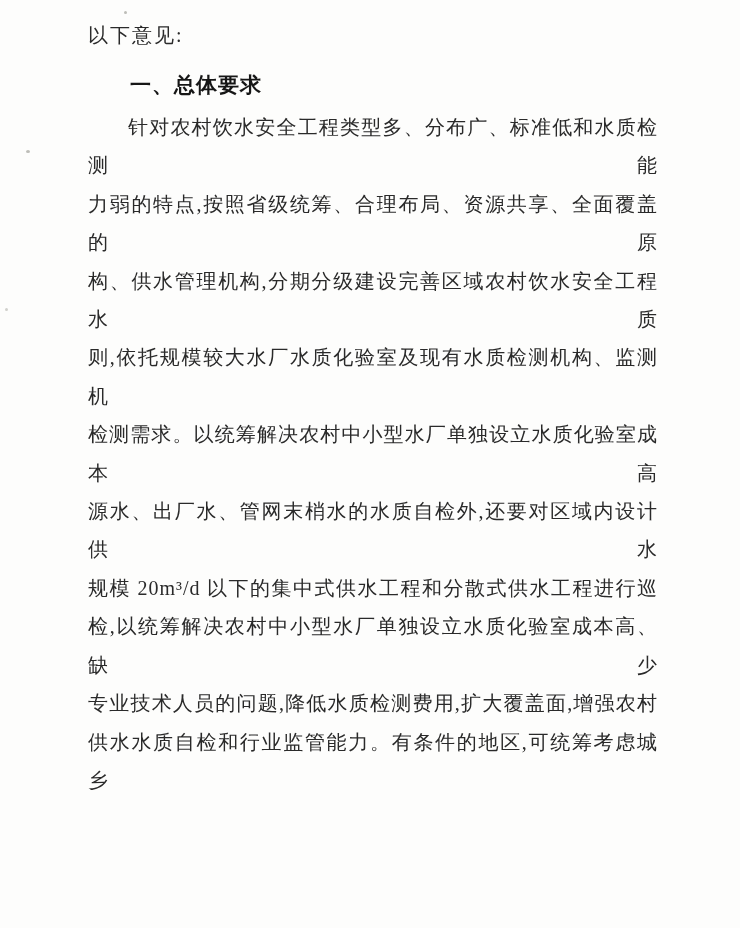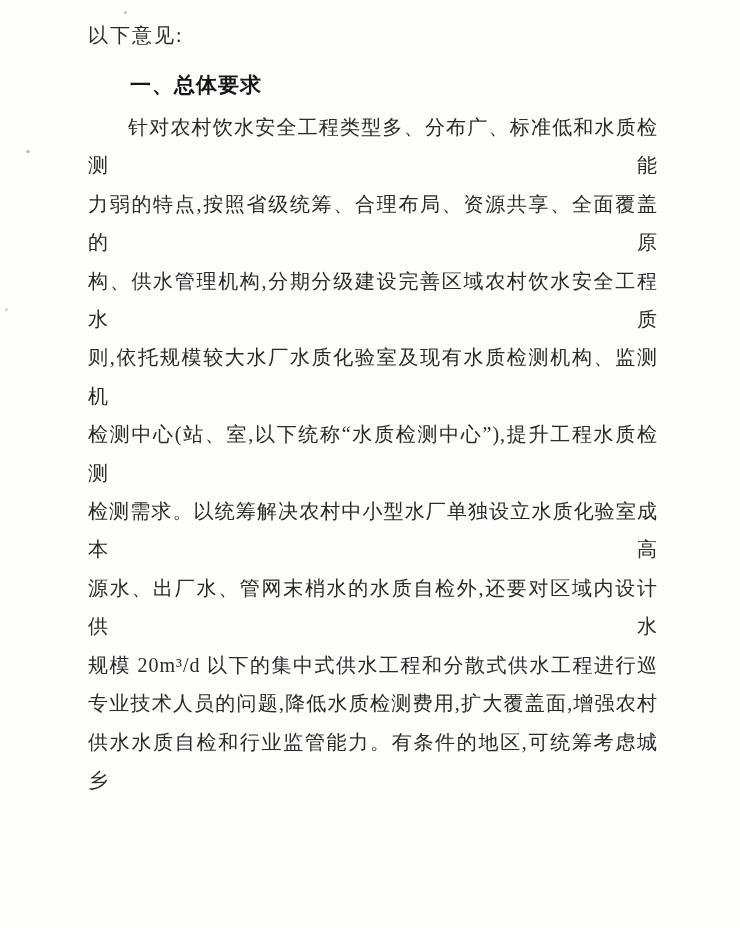--- a/index.html
+++ b/index.html
@@ -73,22 +73,22 @@
 
   <div class="intro-line">以下意见:</div>
 
   <div class="section-heading">一、总体要求</div>
 
   <div class="paragraph">
     <div class="line para-first">针对农村饮水安全工程类型多、分布广、标准低和水质检测能</div>
     <div class="line">力弱的特点,按照省级统筹、合理布局、资源共享、全面覆盖的原</div>
     <div class="line">构、供水管理机构,分期分级建设完善区域农村饮水安全工程水质</div>
     <div class="line">则,依托规模较大水厂水质化验室及现有水质检测机构、监测机</div>
-    <div class="line">检测中心(站、室,以下统称“水质检测中心”),提升工程水质检测</div>
     <div class="line">检测需求。以统筹解决农村中小型水厂单独设立水质化验室成本高</div>
     <div class="line">源水、出厂水、管网末梢水的水质自检外,还要对区域内设计供水</div>
     <div class="line">规模 20m³/d 以下的集中式供水工程和分散式供水工程进行巡</div>
+    <div class="line">检,以统筹解决农村中小型水厂单独设立水质化验室成本高、缺少</div>
     <div class="line">专业技术人员的问题,降低水质检测费用,扩大覆盖面,增强农村</div>
     <div class="line">供水水质自检和行业监管能力。有条件的地区,可统筹考虑城乡</div>
 
   </div>
 
 </div>
 
 </body></html>

